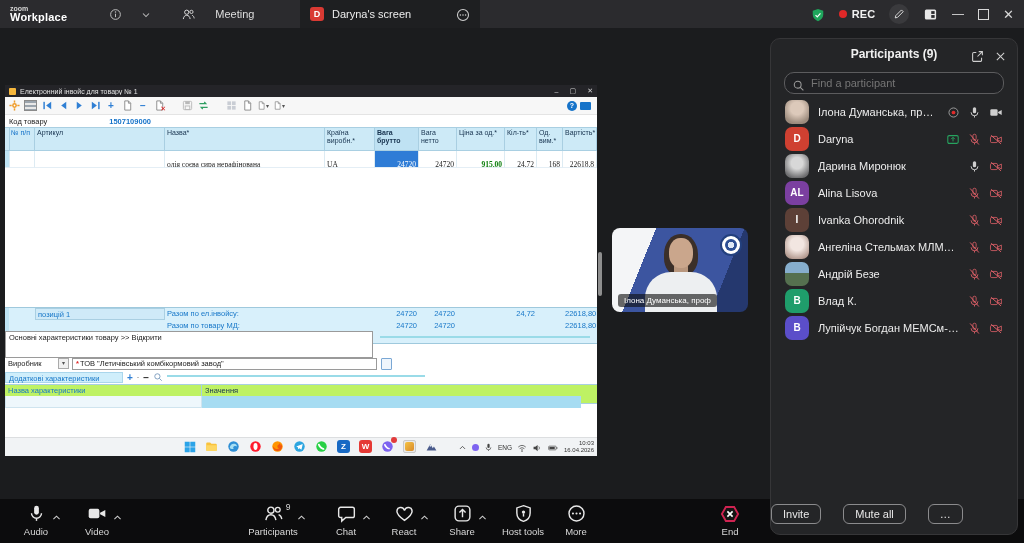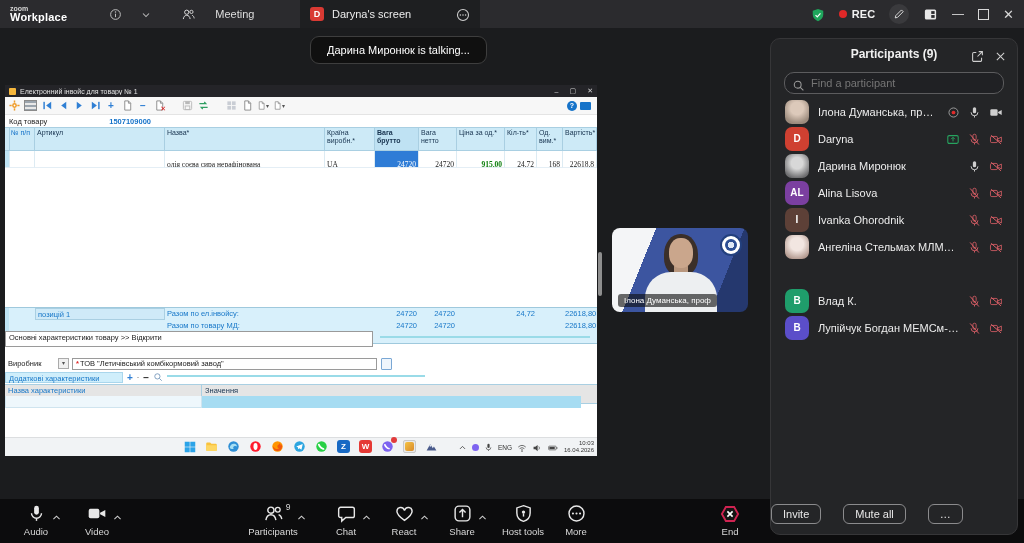--- a/index.html
+++ b/index.html
@@ -61,37 +61,37 @@
   .num{text-align:right;}
   .cell-sel{background:#2e7cd6;color:#fff;}
   .price{color:#0a7d0a;font-weight:700;}
 
   .sumwrap{top:222px;height:37px;background:#d8f0fb;border-top:1px solid #9fc9dd;border-bottom:1px solid #9fc9dd;color:#1777c8;}
   .sumrow{height:12px;}
   .sumrow>div{line-height:12px;padding:0 2px;white-space:nowrap;overflow:hidden;}
   .pos-cell{border:1px solid #a9cfe2;background:#cfeaf8;}
 
   .openrow{top:246px;height:12px;}
-  .openbox{position:absolute;left:0;top:0;width:368px;height:16px;border:1px solid #9a9a9a;background:#fff;
+  .openbox{position:absolute;left:0;top:0;width:368px;height:27px;border:1px solid #9a9a9a;background:#fff;
            line-height:11px;padding-left:3px;box-sizing:border-box;}
   .hline{position:absolute;top:5px;height:2px;background:#9adbe8;}
   .fieldrow{height:13px;display:flex;align-items:center;}
   .frow1{top:259px;} .frow2{top:272px;}
   .f-label{width:50px;padding-left:3px;}
   .f-dd{width:9px;height:9px;border:1px solid #aaa;background:#f0f0f0;color:#555;font-size:6px;line-height:8px;
         text-align:center;margin-right:3px;}
   .f-input{width:300px;height:10px;border:1px solid #9a9a9a;background:#fff;line-height:10px;padding-left:3px;
            white-space:nowrap;overflow:hidden;}
   .red-star{color:#d22;font-weight:700;margin-right:1px;}
   .copy-ic{width:9px;height:10px;border:1px solid #7aa7d4;border-radius:1px;background:#eef5fc;margin-left:4px;}
   .addrow{top:285px;height:14px;display:flex;align-items:center;gap:4px;}
   .addbox{width:118px;height:11px;background:#cfeefb;border:1px solid #a9d6ec;color:#1777c8;line-height:11px;padding-left:3px;box-sizing:border-box;}
   .plus{color:#2f7fd4;font-weight:700;font-size:10px;}
   .minus{color:#333;font-weight:700;font-size:10px;}
-  .chead{top:299px;height:20px;background:#e5e5e5;border-top:1px solid #a9cfe2;border-bottom:1px solid #a9cfe2;display:flex;}
+  .chead{top:299px;height:20px;background:#bef264;border-top:1px solid #a9cfe2;border-bottom:1px solid #a9cfe2;display:flex;}
   .chead .c1{width:197px;color:#1777c8;line-height:11px;padding-left:3px;border-right:1px solid #a9cfe2;box-sizing:border-box;}
   .chead .c2{flex:1;color:#16324e;line-height:11px;padding-left:3px;}
   .crow2{top:311px;height:12px;display:flex;}
   .crow2 .c1{width:197px;background:#eef7fc;border:1px solid #cfe4ef;border-top:none;box-sizing:border-box;}
   .crow2 .c2{width:379px;background:#a6dcf2;}
 
   
   .taskbar{position:absolute;left:5px;top:437px;width:592px;height:18px;background:#f1f3f5;border-top:1px solid #dcdee0;}
   .tb-icons{position:absolute;left:178px;top:2px;display:flex;gap:9px;align-items:center;}
   .tb-app{width:13px;height:13px;display:flex;align-items:center;justify-content:center;}
@@ -355,21 +355,20 @@
         </span>
       <span style="color:#e8e8e8"><svg class="ic" width="15" height="15">
             <use href="#i-layout"></use>
           </svg></span>
       <span class="win-btn">—</span>
       <span class="win-btn" style="font-size:11px;border:1px solid #d8d8d8;width:9px;height:9px;display:inline-block;"></span>
       <span class="win-btn" style="font-size:13px;">✕</span>
     </div>
   </div>
 
-  <div class="toast">Дарина Миронюк is talking...</div>
 
   <div class="appwin">
 
     <div class="arow app-titlebar">
       <span class="app-ticon"></span>
       <span class="app-title">Електронний інвойс для товару № 1</span>
       <span class="app-winbtn">–</span>
       <span class="app-winbtn">▢</span>
       <span class="app-winbtn">✕</span>
     </div>
@@ -752,20 +751,32 @@
       <span class="p-icons">
         <span class="red"><svg class="ic" width="13" height="13">
               <use href="#i-mic-off"></use>
             </svg></span>
         <span class="red"><svg class="ic" width="14" height="13">
               <use href="#i-cam-off"></use>
             </svg></span>
       </span>
     </div>
 
+    <div class="p-row" style="top:221px;">
+      <span class="p-av ph7"></span>
+      <span class="p-name">Андрій Безе</span>
+      <span class="p-icons">
+        <span class="red"><svg class="ic" width="13" height="13">
+              <use href="#i-mic-off"></use>
+            </svg></span>
+        <span class="red"><svg class="ic" width="14" height="13">
+              <use href="#i-cam-off"></use>
+            </svg></span>
+      </span>
+    </div>
 
     <div class="p-row" style="top:248px;">
       <span class="p-av" style="background: rgb(31, 157, 107);">
           <span>В</span>
         </span>
       <span class="p-name">Влад К.</span>
       <span class="p-icons">
         <span class="red"><svg class="ic" width="13" height="13">
               <use href="#i-mic-off"></use>
             </svg></span>

